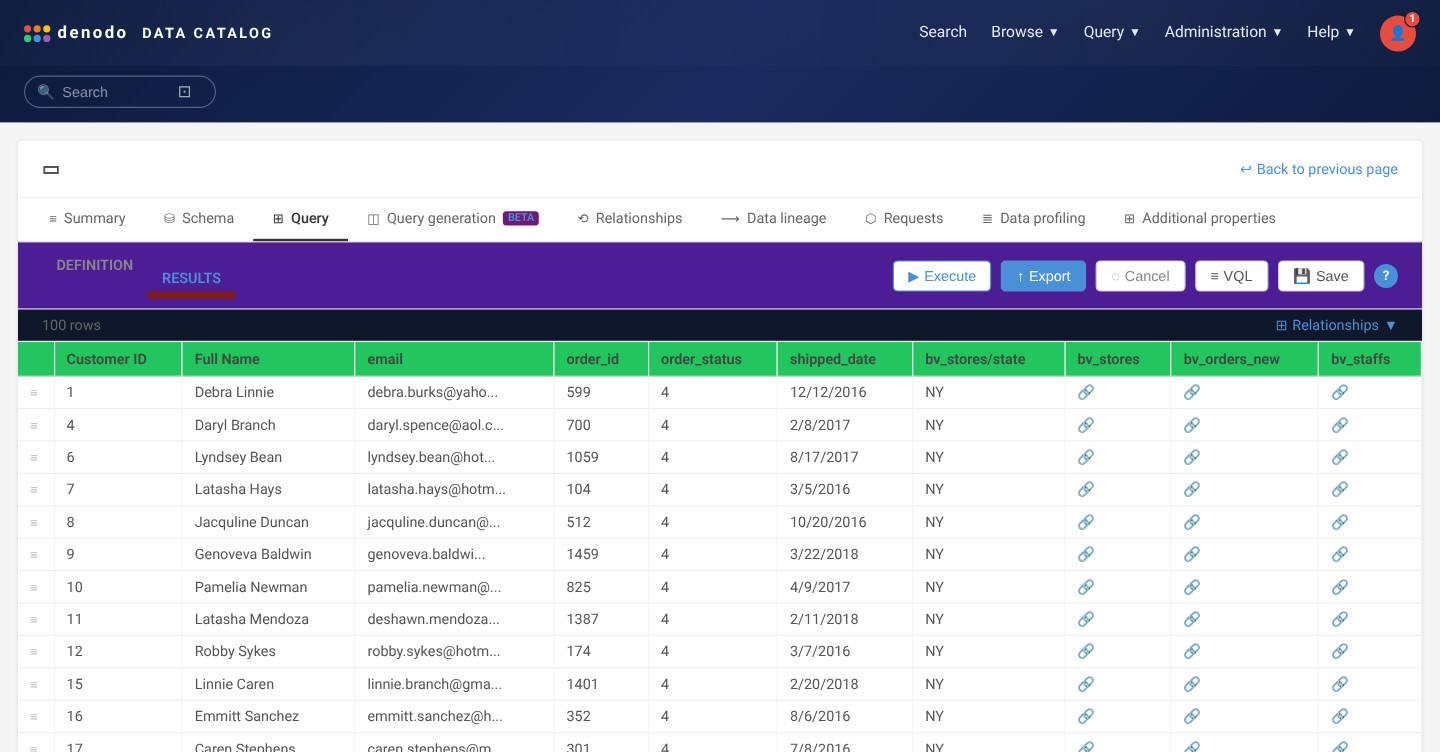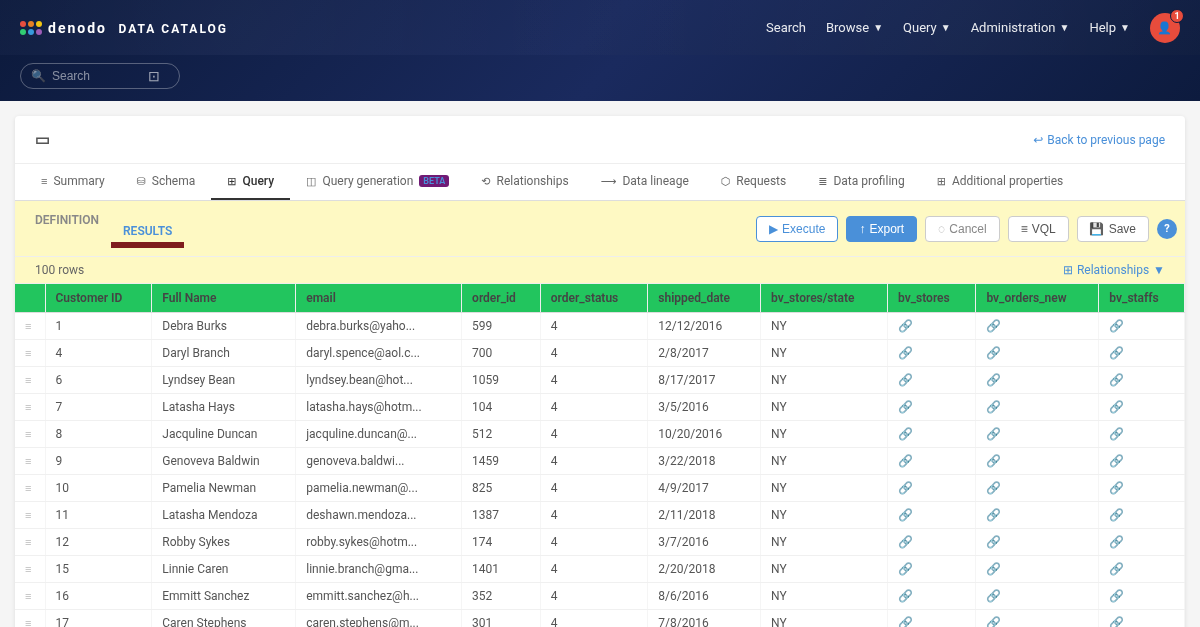--- a/index.html
+++ b/index.html
@@ -189,23 +189,23 @@
       padding: 1px 4px;
       border-radius: 3px;
       font-weight: 600;
     }
 
     
     .query-toolbar {
       display: flex;
       align-items: center;
       justify-content: space-between;
-      padding: 8px 8px;
+      padding: 8px 20px;
       border-bottom: 1px solid #eee;
-      background: #fef9c3;
+      background: #4c1d95;
     }
     .query-tabs {
       display: flex;
       gap: 0;
     }
     .query-tab {
       padding: 4px 12px;
       font-size: 12px;
       font-weight: 600;
       cursor: pointer;
@@ -270,21 +270,21 @@
       font-weight: bold;
       cursor: pointer;
     }
 
     
     .results-info {
       display: flex;
       align-items: center;
       justify-content: space-between;
       padding: 6px 20px;
-      background: #fef9c3;
+      background: #0f172a;
       border-bottom: 1px solid #eee;
     }
     .row-count { font-size: 12px; color: #666; }
     .relationships-btn {
       display: flex;
       align-items: center;
       gap: 4px;
       font-size: 12px;
       color: #4a90d9;
       cursor: pointer;
@@ -478,21 +478,21 @@
             <th>bv_stores/state</th>
             <th>bv_stores</th>
             <th>bv_orders_new</th>
             <th>bv_staffs</th>
           </tr>
         </thead>
         <tbody id="table-body">
         <tr>
       <td><span class="row-menu-icon">≡</span></td>
       <td>1</td>
-      <td>Debra Burks</td>
+      <td>Debra Linnie</td>
       <td>debra.burks@yaho...</td>
       <td>599</td>
       <td>4</td>
       <td>12/12/2016</td>
       <td>NY</td>
       <td><span class="link-icon">🔗</span></td>
       <td><span class="link-icon">🔗</span></td>
       <td><span class="link-icon">🔗</span></td>
     </tr>
             <tr>

